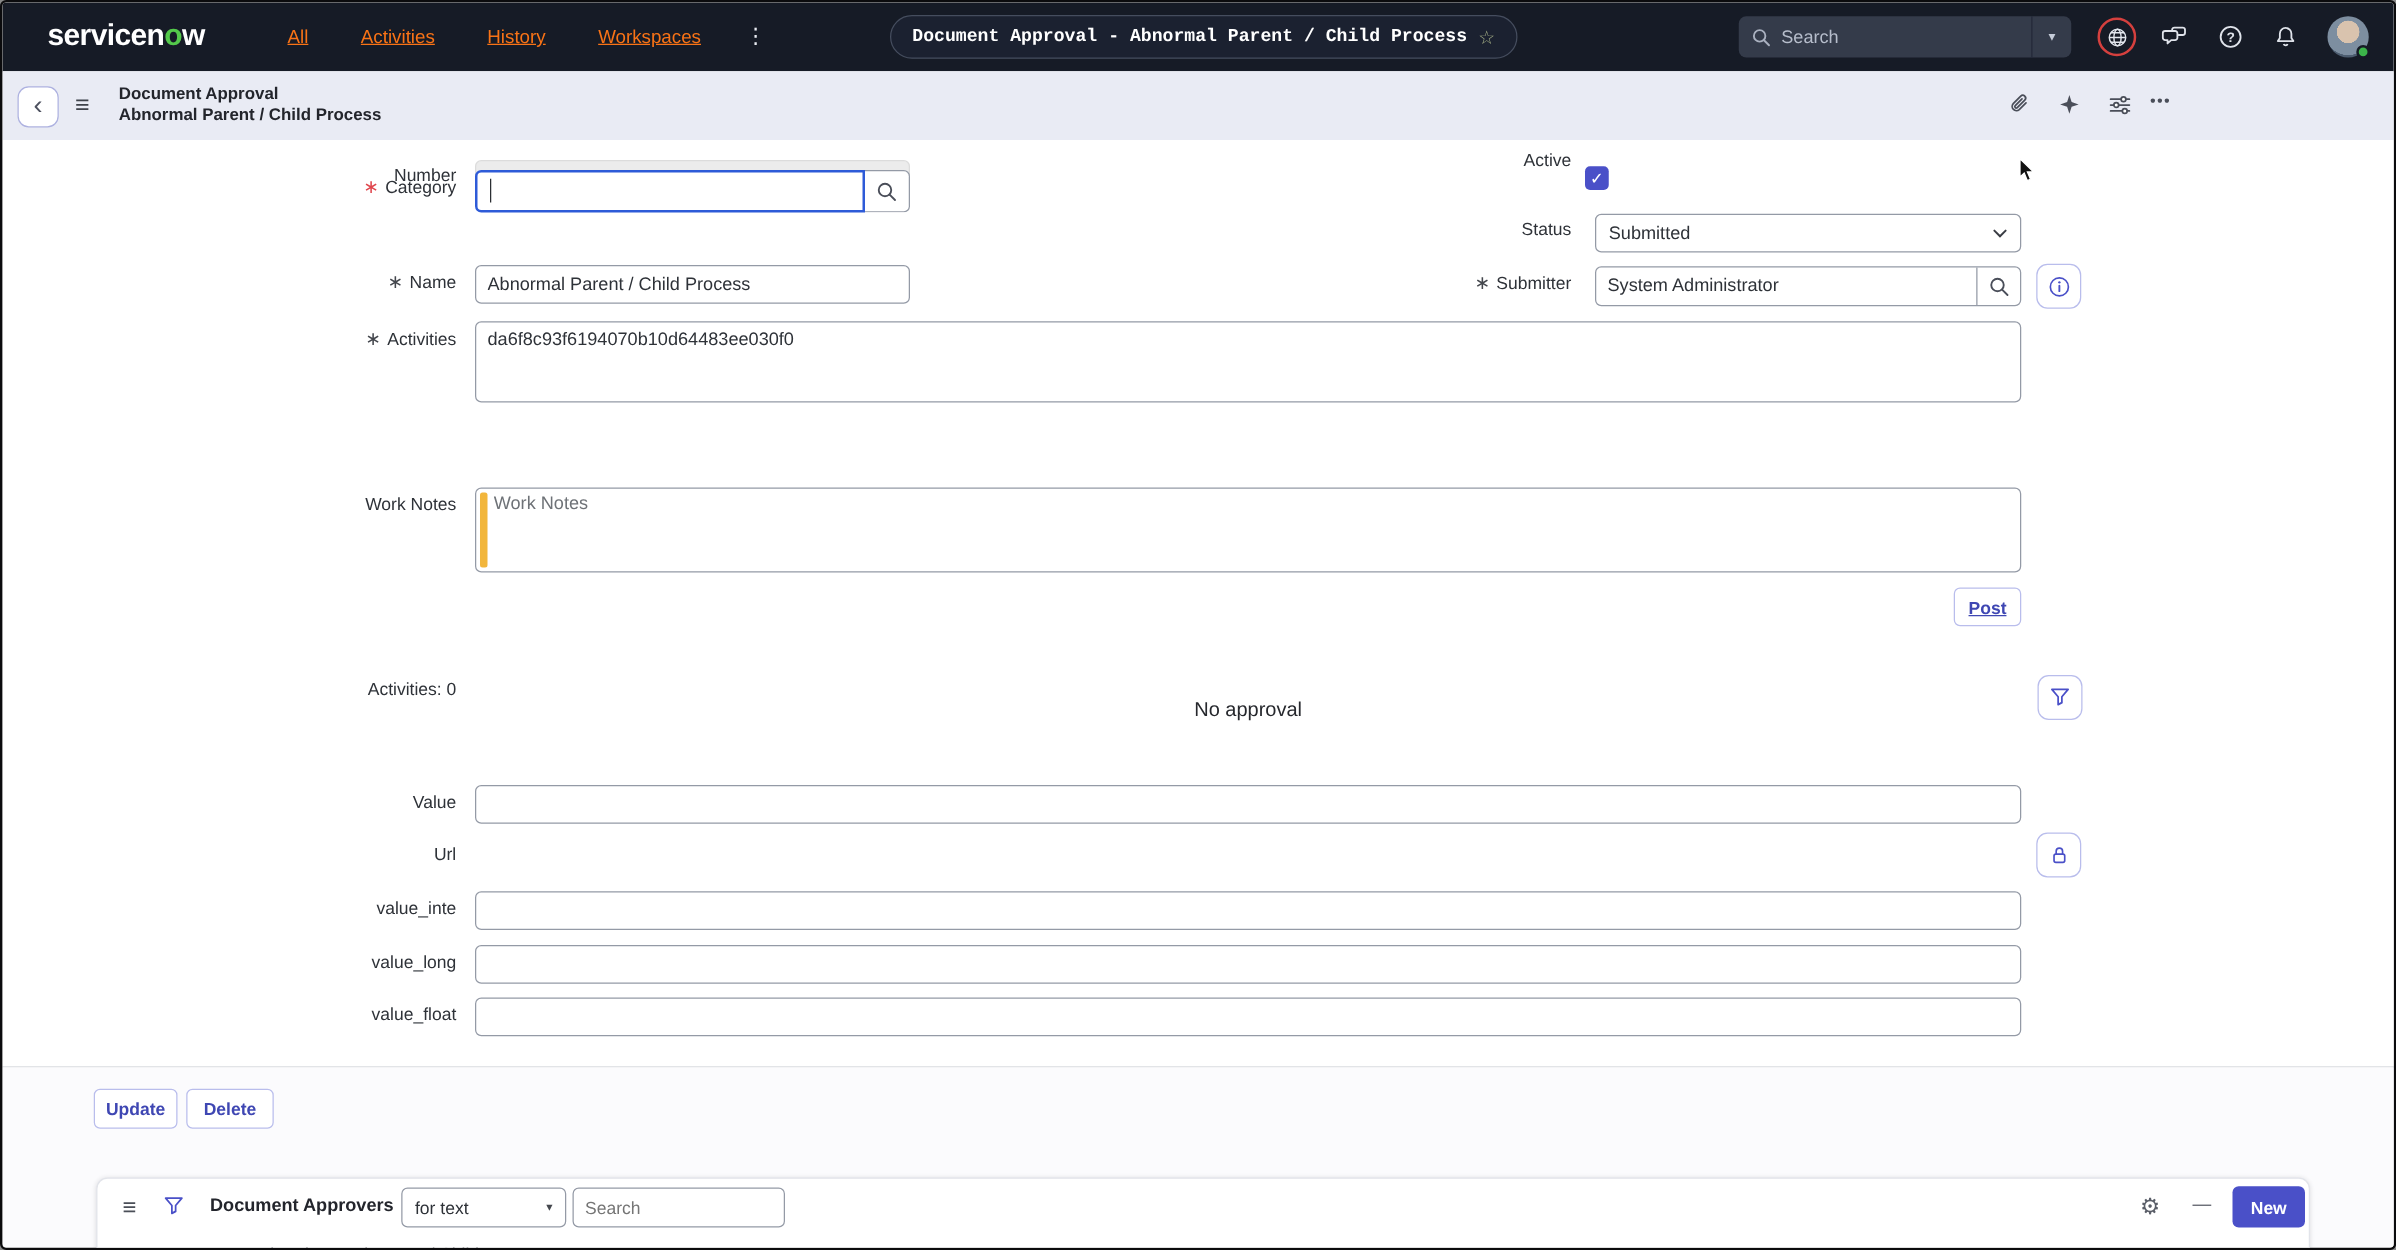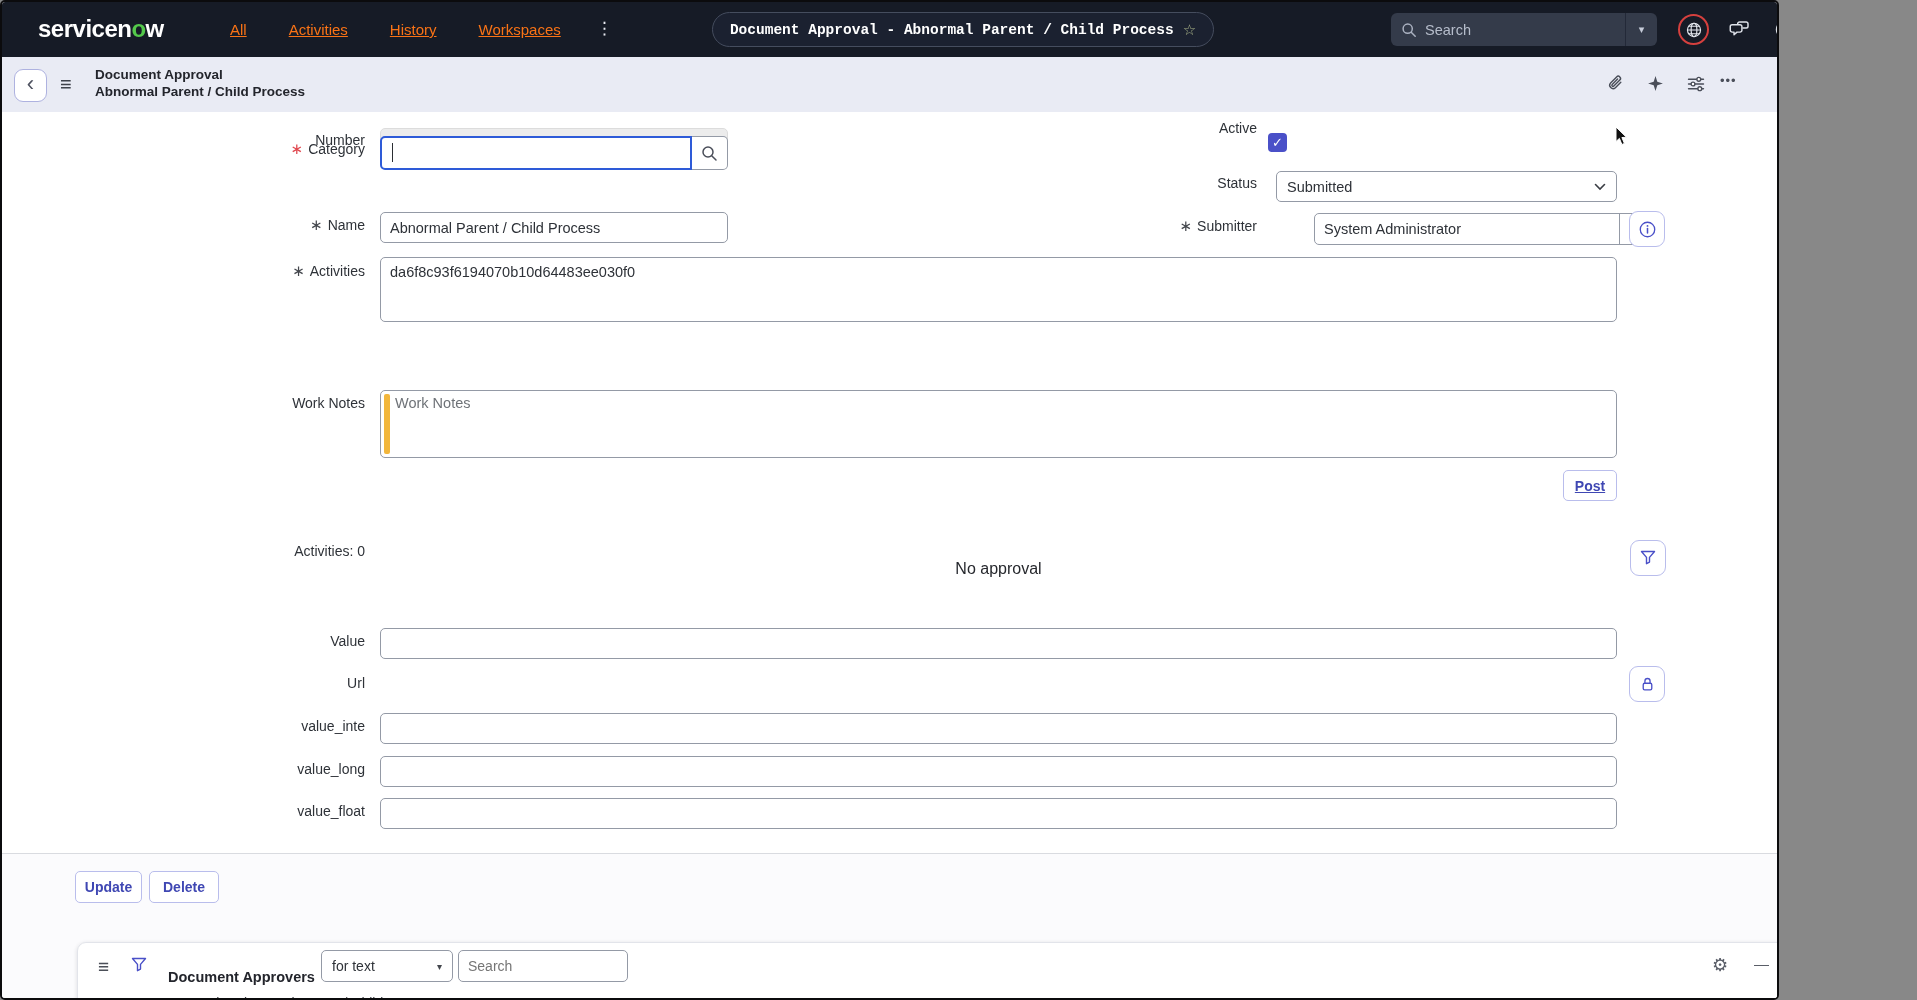--- a/index.html
+++ b/index.html
@@ -1,18 +1,18 @@
 <!DOCTYPE html>
 <html><head>
 <meta charset="utf-8">
 <style>
   * { margin:0; padding:0; box-sizing:border-box; }
   html,body { width:1917px; height:1000px; background:#888; }
   body { font-family:"Liberation Sans", sans-serif; }
-  .screen { position:relative; width:1779px; height:1000px; background:#ffffff;
+  .screen { position:relative; width:1917px; height:1000px; background:#ffffff;
             border:2px solid #0b0b0d; border-radius:5px; overflow:hidden; }
   .abs { position:absolute; }
 
   
   .topnav { position:absolute; left:0; top:0; width:100%; height:55px; background:#161b26; }
   .logo { position:absolute; left:36px; top:13px; font-size:24px; font-weight:bold; color:#ffffff; letter-spacing:-0.5px; cursor:default; }
   .logo .logo-o { color:#54c94b; }
   .nav-items { position:absolute; left:228px; top:0; height:55px; display:flex; align-items:center; gap:42px; }
   .nav-item { color:#f97316; font-size:15px; cursor:pointer;text-decoration:underline; }
   .nav-more { position:absolute; left:594px; top:16px; color:#e9ecf2; font-size:17px; cursor:pointer; }
@@ -65,21 +65,21 @@
   .cat-wrap { position:absolute; left:378px; top:24px; width:348px; height:34px; display:flex; }
   .cat-input { flex:1; border:2px solid #2e5bd8; border-radius:5px 0 0 5px; padding:0 8px; font-size:14.5px; outline:none; font-family:inherit; }
   .cat-caret { position:absolute; left:390px; top:31px; width:1px; height:19px; background:#2b2e33; }
   .cat-search-btn { width:36px; height:34px; border:1px solid #949aa6; border-left:none; border-radius:0 5px 5px 0;
                     background:#fff; display:flex; align-items:center; justify-content:center; cursor:pointer; }
   .checkbox { position:absolute; left:1266px; top:21px; width:19px; height:19px; background:#4a50c8; border-radius:4px;
               display:flex; align-items:center; justify-content:center; color:#fff; font-size:13px; cursor:pointer; }
   .select-box { position:absolute; border:1px solid #949aa6; border-radius:5px; background:#fff; display:flex; align-items:center;
                 font-size:14.5px; color:#2e3238; padding:0 10px; cursor:pointer; }
   .select-box .sel-chev { margin-left:auto; display:flex; }
-  .ref-box { position:absolute; border:1px solid #949aa6; border-radius:5px; background:#fff; display:flex; align-items:stretch;margin-left:38px; }
+  .ref-box { position:absolute; border:1px solid #949aa6; border-radius:5px; background:#fff; display:flex; align-items:stretch; }
   .ref-box input { flex:1; border:none; outline:none; padding:0 9px; font-size:14.5px; color:#2e3238; font-family:inherit; background:transparent; }
   .ref-mag { width:35px; border-left:1px solid #949aa6; display:flex; align-items:center; justify-content:center; cursor:pointer; }
   .icon-btn { position:absolute; width:36px; height:36px; background:#fff; border:1px solid #b9bdec; border-radius:9px;
               display:flex; align-items:center; justify-content:center; cursor:pointer; }
   .wn-wrap { position:absolute; left:378px; top:278px; width:1237px; height:68px; border:1px solid #949aa6; border-radius:5px; background:#fff; }
   .wn-bar { position:absolute; left:3px; top:3px; bottom:3px; width:6px; background:#f2b63c; border-radius:2px; }
   .wn-wrap textarea { position:absolute; left:14px; top:4px; right:4px; bottom:4px; width:calc(100% - 18px); height:calc(100% - 8px);
                       border:none; outline:none; resize:none; font-size:14.5px; font-family:inherit; color:#2e3238; }
   .wn-wrap textarea::placeholder { color:#6e7277; }
   .post-btn { position:absolute; left:1561px; top:358px; width:54px; height:31px;text-decoration:underline; }
@@ -88,21 +88,21 @@
   
   .divider { position:absolute; left:0; top:851px; width:100%; height:1px; background:#d9dbe0; }
   .bottom-zone { position:absolute; left:0; top:852px; width:100%; height:148px; background:#fbfbfd; }
   .ft-update { position:absolute; left:73px; top:17px; width:67px; height:32px; }
   .ft-delete { position:absolute; left:147px; top:17px; width:70px; height:32px; }
   .rl-card { position:absolute; left:75px; top:88px; width:1771px; height:70px; background:#ffffff;
              border:1px solid #e2e4ea; border-radius:9px 9px 0 0; box-shadow:0 1px 4px rgba(27,30,40,.14); }
   .rl-header { position:absolute; left:0; top:0; width:100%; height:46px; display:flex; align-items:center; }
   .rl-hamburger { position:absolute; left:20px; top:13px; font-size:19px; color:#4b4f58; cursor:pointer; }
   .rl-funnel { position:absolute; left:52px; top:13px; cursor:pointer; display:flex; }
-  .rl-title { position:absolute; left:90px; top:14px; font-size:14.5px; font-weight:bold; color:#23252c;margin-top:12px; }
+  .rl-title { position:absolute; left:90px; top:14px; font-size:14.5px; font-weight:bold; color:#23252c; }
   .rl-select { left:243px; top:7px; width:132px; height:32px; font-size:14px; }
   .rl-search { position:absolute; left:380px; top:7px; width:170px; height:32px; border:1px solid #949aa6; border-radius:5px;
                padding:0 9px; font-size:14px; font-family:inherit; color:#2e3238; outline:none; }
   .rl-gear { position:absolute; left:1634px; top:11px; font-size:18px; color:#5a5e68; cursor:pointer; }
   .rl-minus { position:absolute; left:1676px; top:12px; font-size:15px; color:#5a5e68; cursor:pointer; }
   .rl-new { position:absolute; left:1708px; top:6px; width:58px; height:33px; background:#4a50c8; color:#ffffff;
             border:none; border-radius:5px; font-weight:bold; font-size:14px; cursor:pointer; font-family:inherit; }
   .rl-breadcrumb { position:absolute; left:20px; top:52px; font-size:14px; color:#3c3f45; white-space:nowrap; }
 
   .cursor { position:absolute; left:1613px; top:125px; pointer-events:none; }

